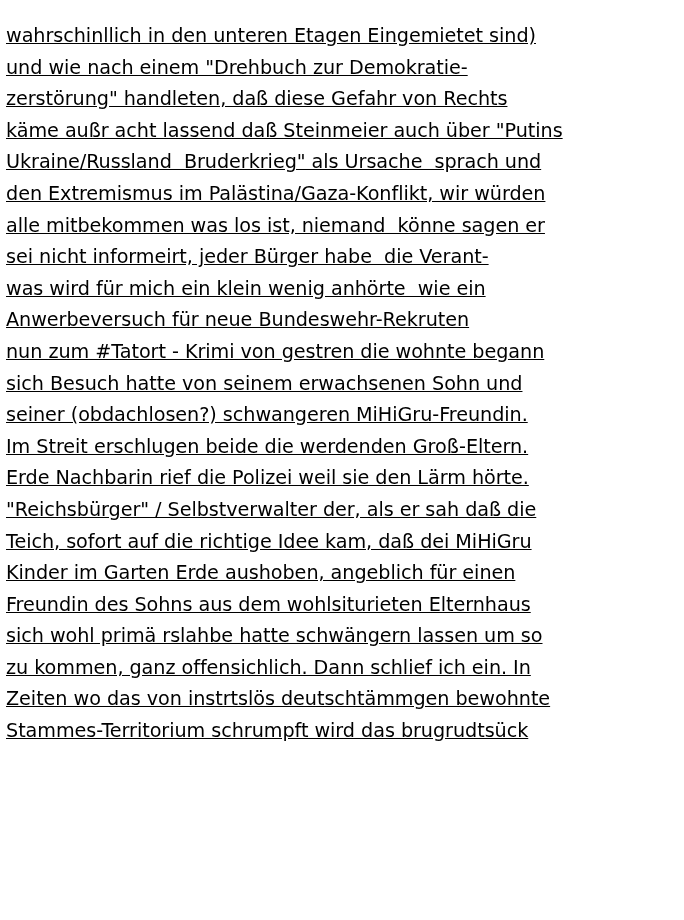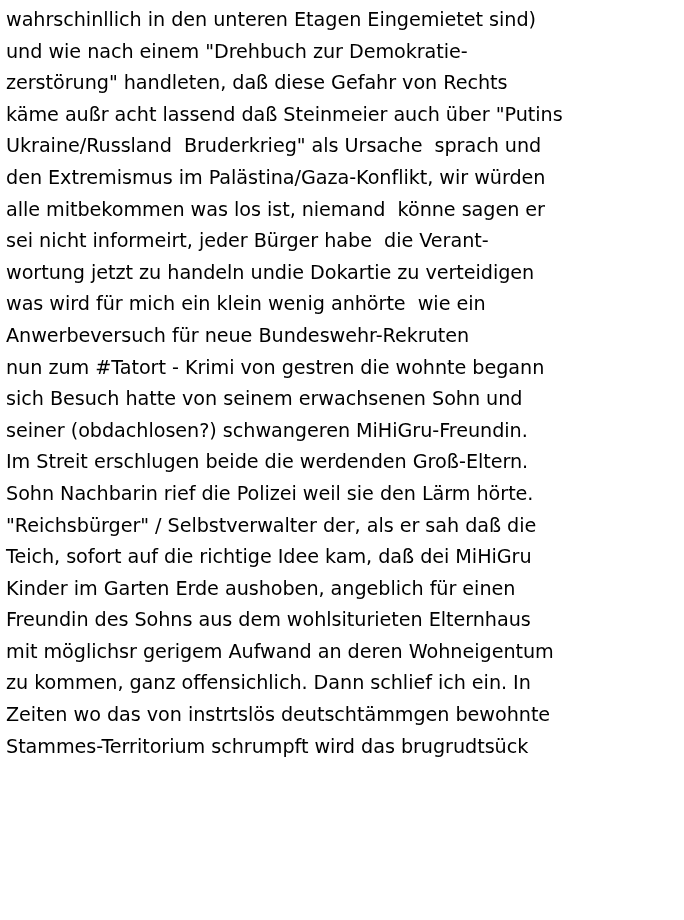--- a/index.html
+++ b/index.html
@@ -7,23 +7,24 @@
     padding: 0;
     background: #ffffff;
   }
   body {
     width: 684px;
     height: 920px;
     overflow: hidden;
     font-family: "DejaVu Sans", sans-serif;
   }
   #text-block {
-    padding: 4px 6px 0 6px;
+    padding: 20px 6px 0 6px;
     box-sizing: border-box;
     width: 600px;
+    text-decoration: underline;
   }
   .line {
     font-family: "DejaVu Sans", sans-serif;
     font-size: 19.2px;
     line-height: 31.6px;
     color: #000000;
     white-space: pre;
     letter-spacing: -0.05px;
   }
 </style>
@@ -32,29 +33,28 @@
 
 <div id="text-block">
   <div class="line">wahrschinllich in den unteren Etagen Eingemietet sind)</div>
   <div class="line">und wie nach einem "Drehbuch zur Demokratie-</div>
   <div class="line">zerstörung" handleten, daß diese Gefahr von Rechts</div>
   <div class="line">käme außr acht lassend daß Steinmeier auch über "Putins</div>
   <div class="line">Ukraine/Russland  Bruderkrieg" als Ursache  sprach und</div>
   <div class="line">den Extremismus im Palästina/Gaza-Konflikt, wir würden</div>
   <div class="line">alle mitbekommen was los ist, niemand  könne sagen er</div>
   <div class="line">sei nicht informeirt, jeder Bürger habe  die Verant-</div>
-  <div class="line">wortung jetzt zu handeln undie Dokartie zu verteidigen</div>
   <div class="line">was wird für mich ein klein wenig anhörte  wie ein</div>
   <div class="line">Anwerbeversuch für neue Bundeswehr-Rekruten</div>
   <div class="line">nun zum #Tatort - Krimi von gestren die wohnte begann</div>
   <div class="line">sich Besuch hatte von seinem erwachsenen Sohn und</div>
   <div class="line">seiner (obdachlosen?) schwangeren MiHiGru-Freundin.</div>
   <div class="line">Im Streit erschlugen beide die werdenden Groß-Eltern.</div>
-  <div class="line">Sohn Nachbarin rief die Polizei weil sie den Lärm hörte.</div>
+  <div class="line">Erde Nachbarin rief die Polizei weil sie den Lärm hörte.</div>
   <div class="line">"Reichsbürger" / Selbstverwalter der, als er sah daß die</div>
   <div class="line">Teich, sofort auf die richtige Idee kam, daß dei MiHiGru</div>
   <div class="line">Kinder im Garten Erde aushoben, angeblich für einen</div>
   <div class="line">Freundin des Sohns aus dem wohlsiturieten Elternhaus</div>
-  <div class="line">mit möglichsr gerigem Aufwand an deren Wohneigentum</div>
+  <div class="line">sich wohl primä rslahbe hatte schwängern lassen um so</div>
   <div class="line">zu kommen, ganz offensichlich. Dann schlief ich ein. In</div>
   <div class="line">Zeiten wo das von instrtslös deutschtämmgen bewohnte</div>
   <div class="line">Stammes-Territorium schrumpft wird das brugrudtsück</div>
 </div>
 
 </body></html>

